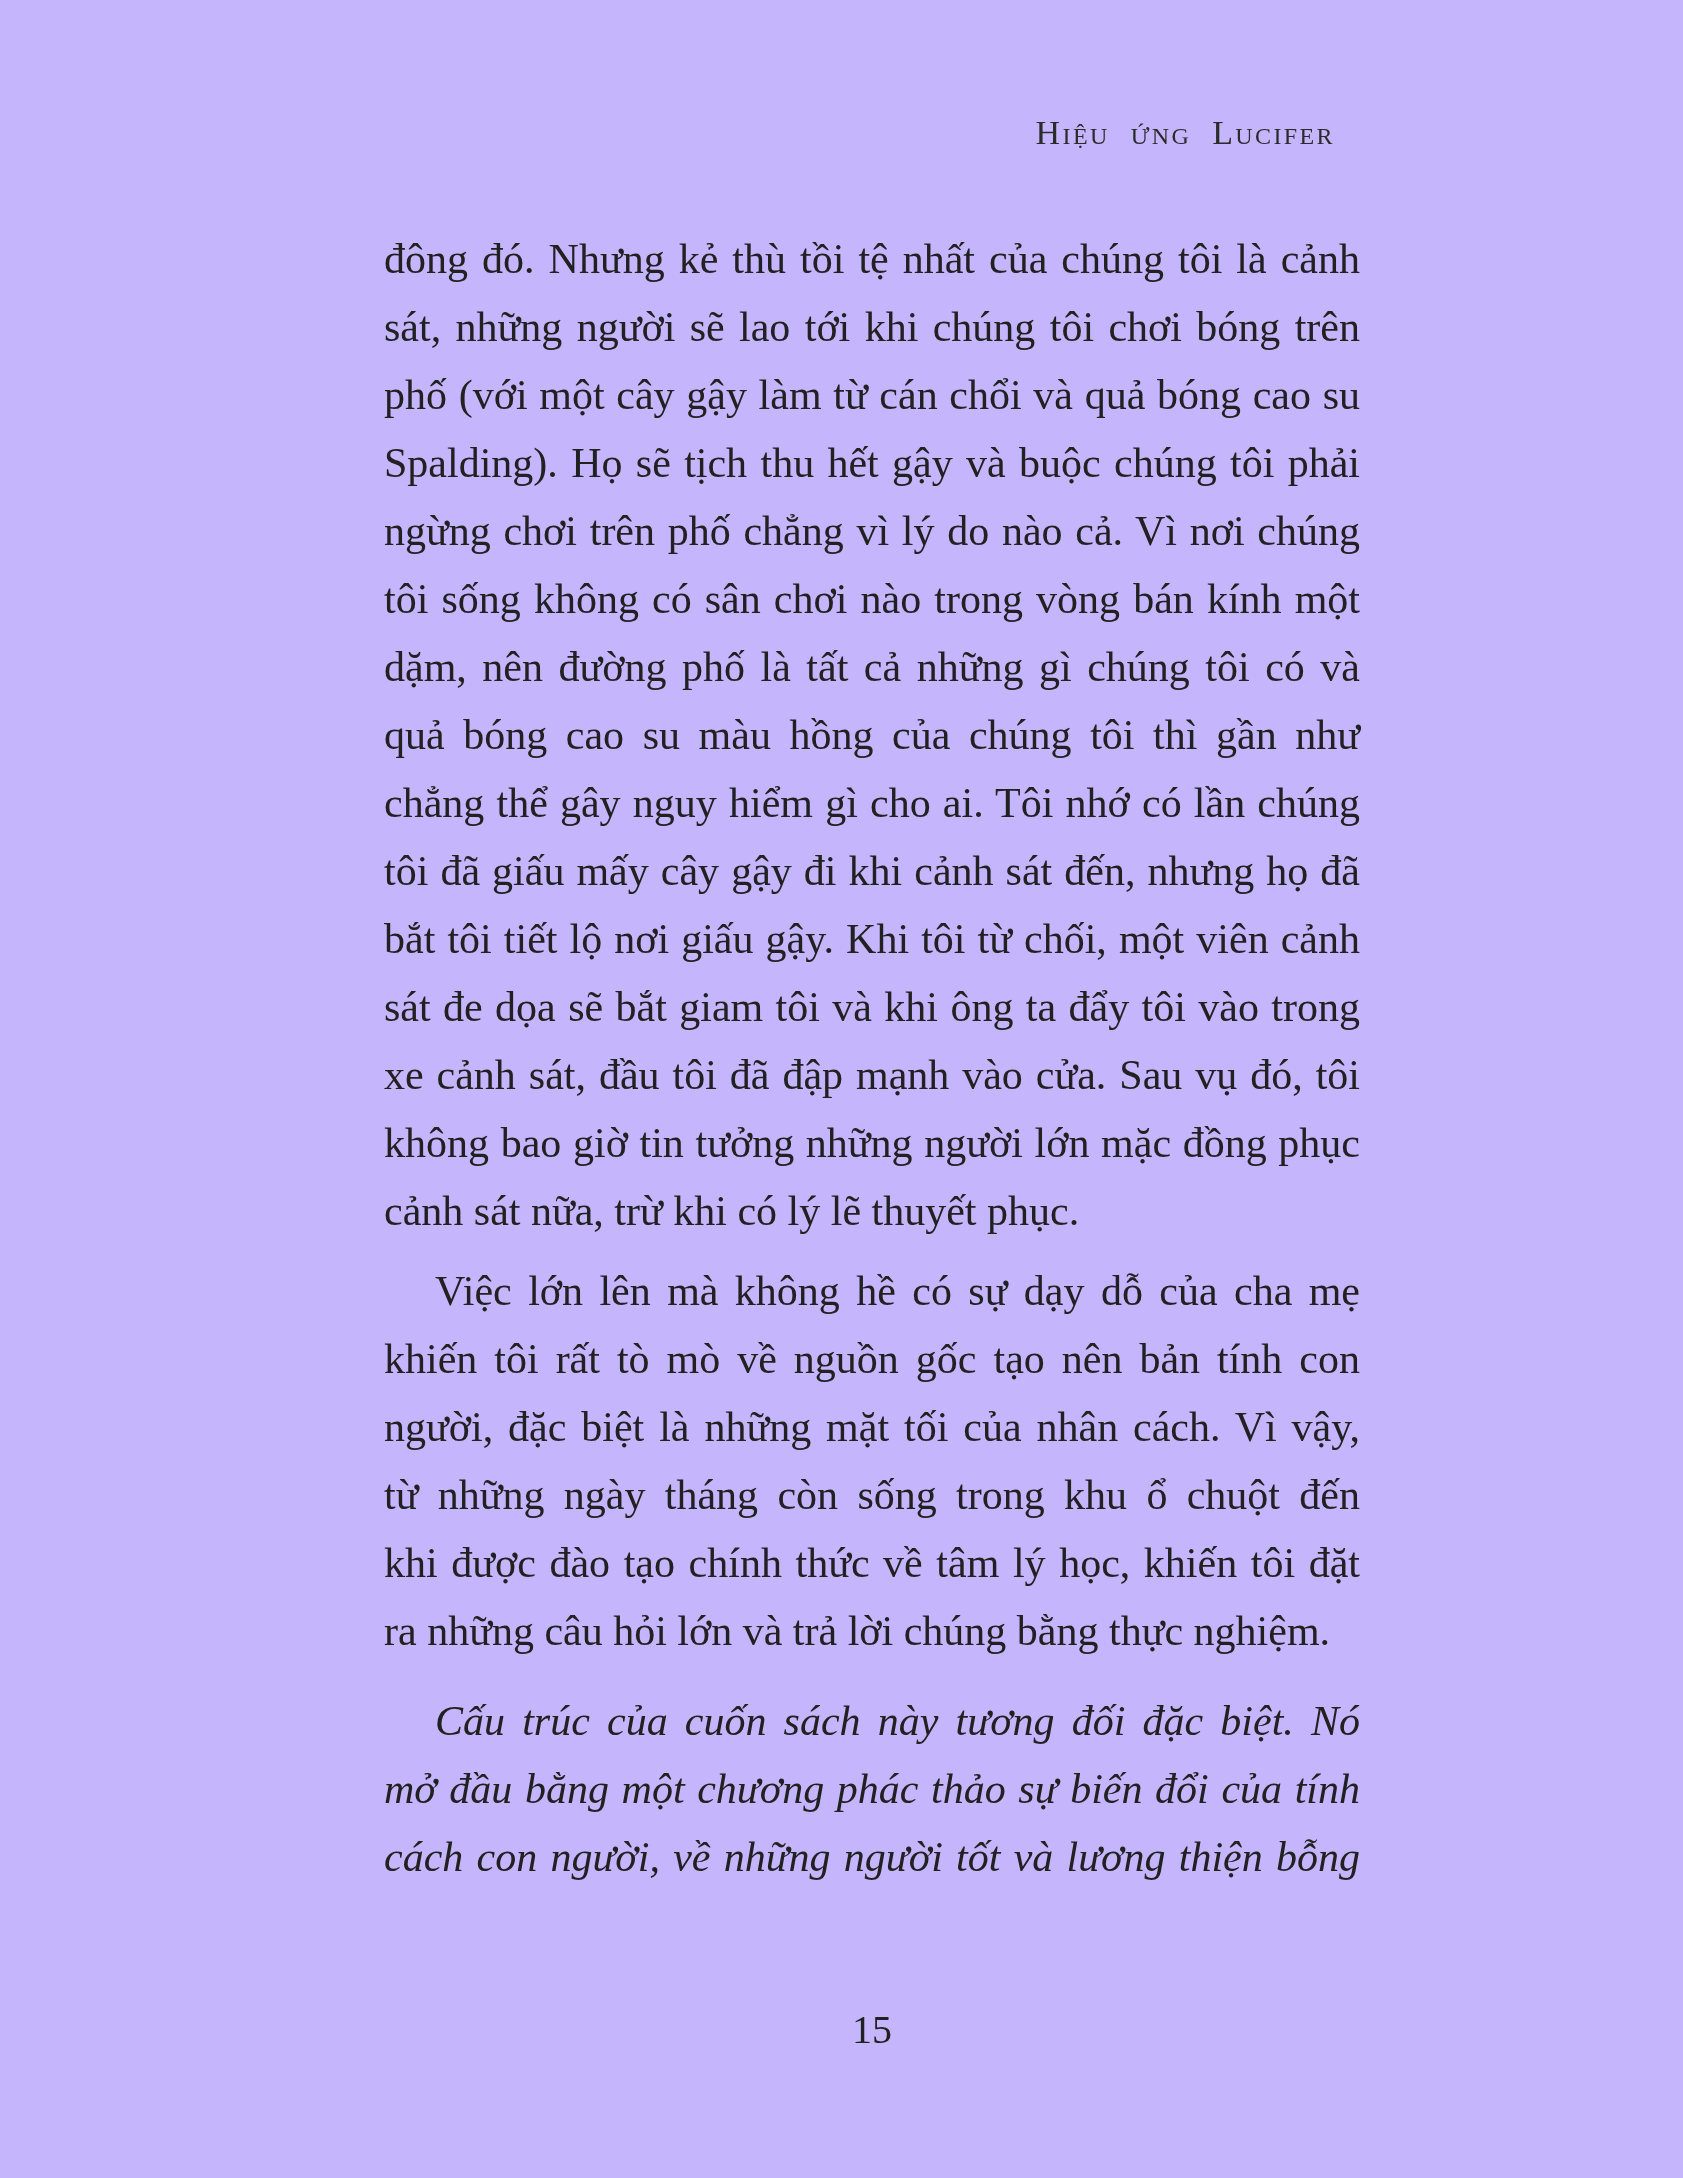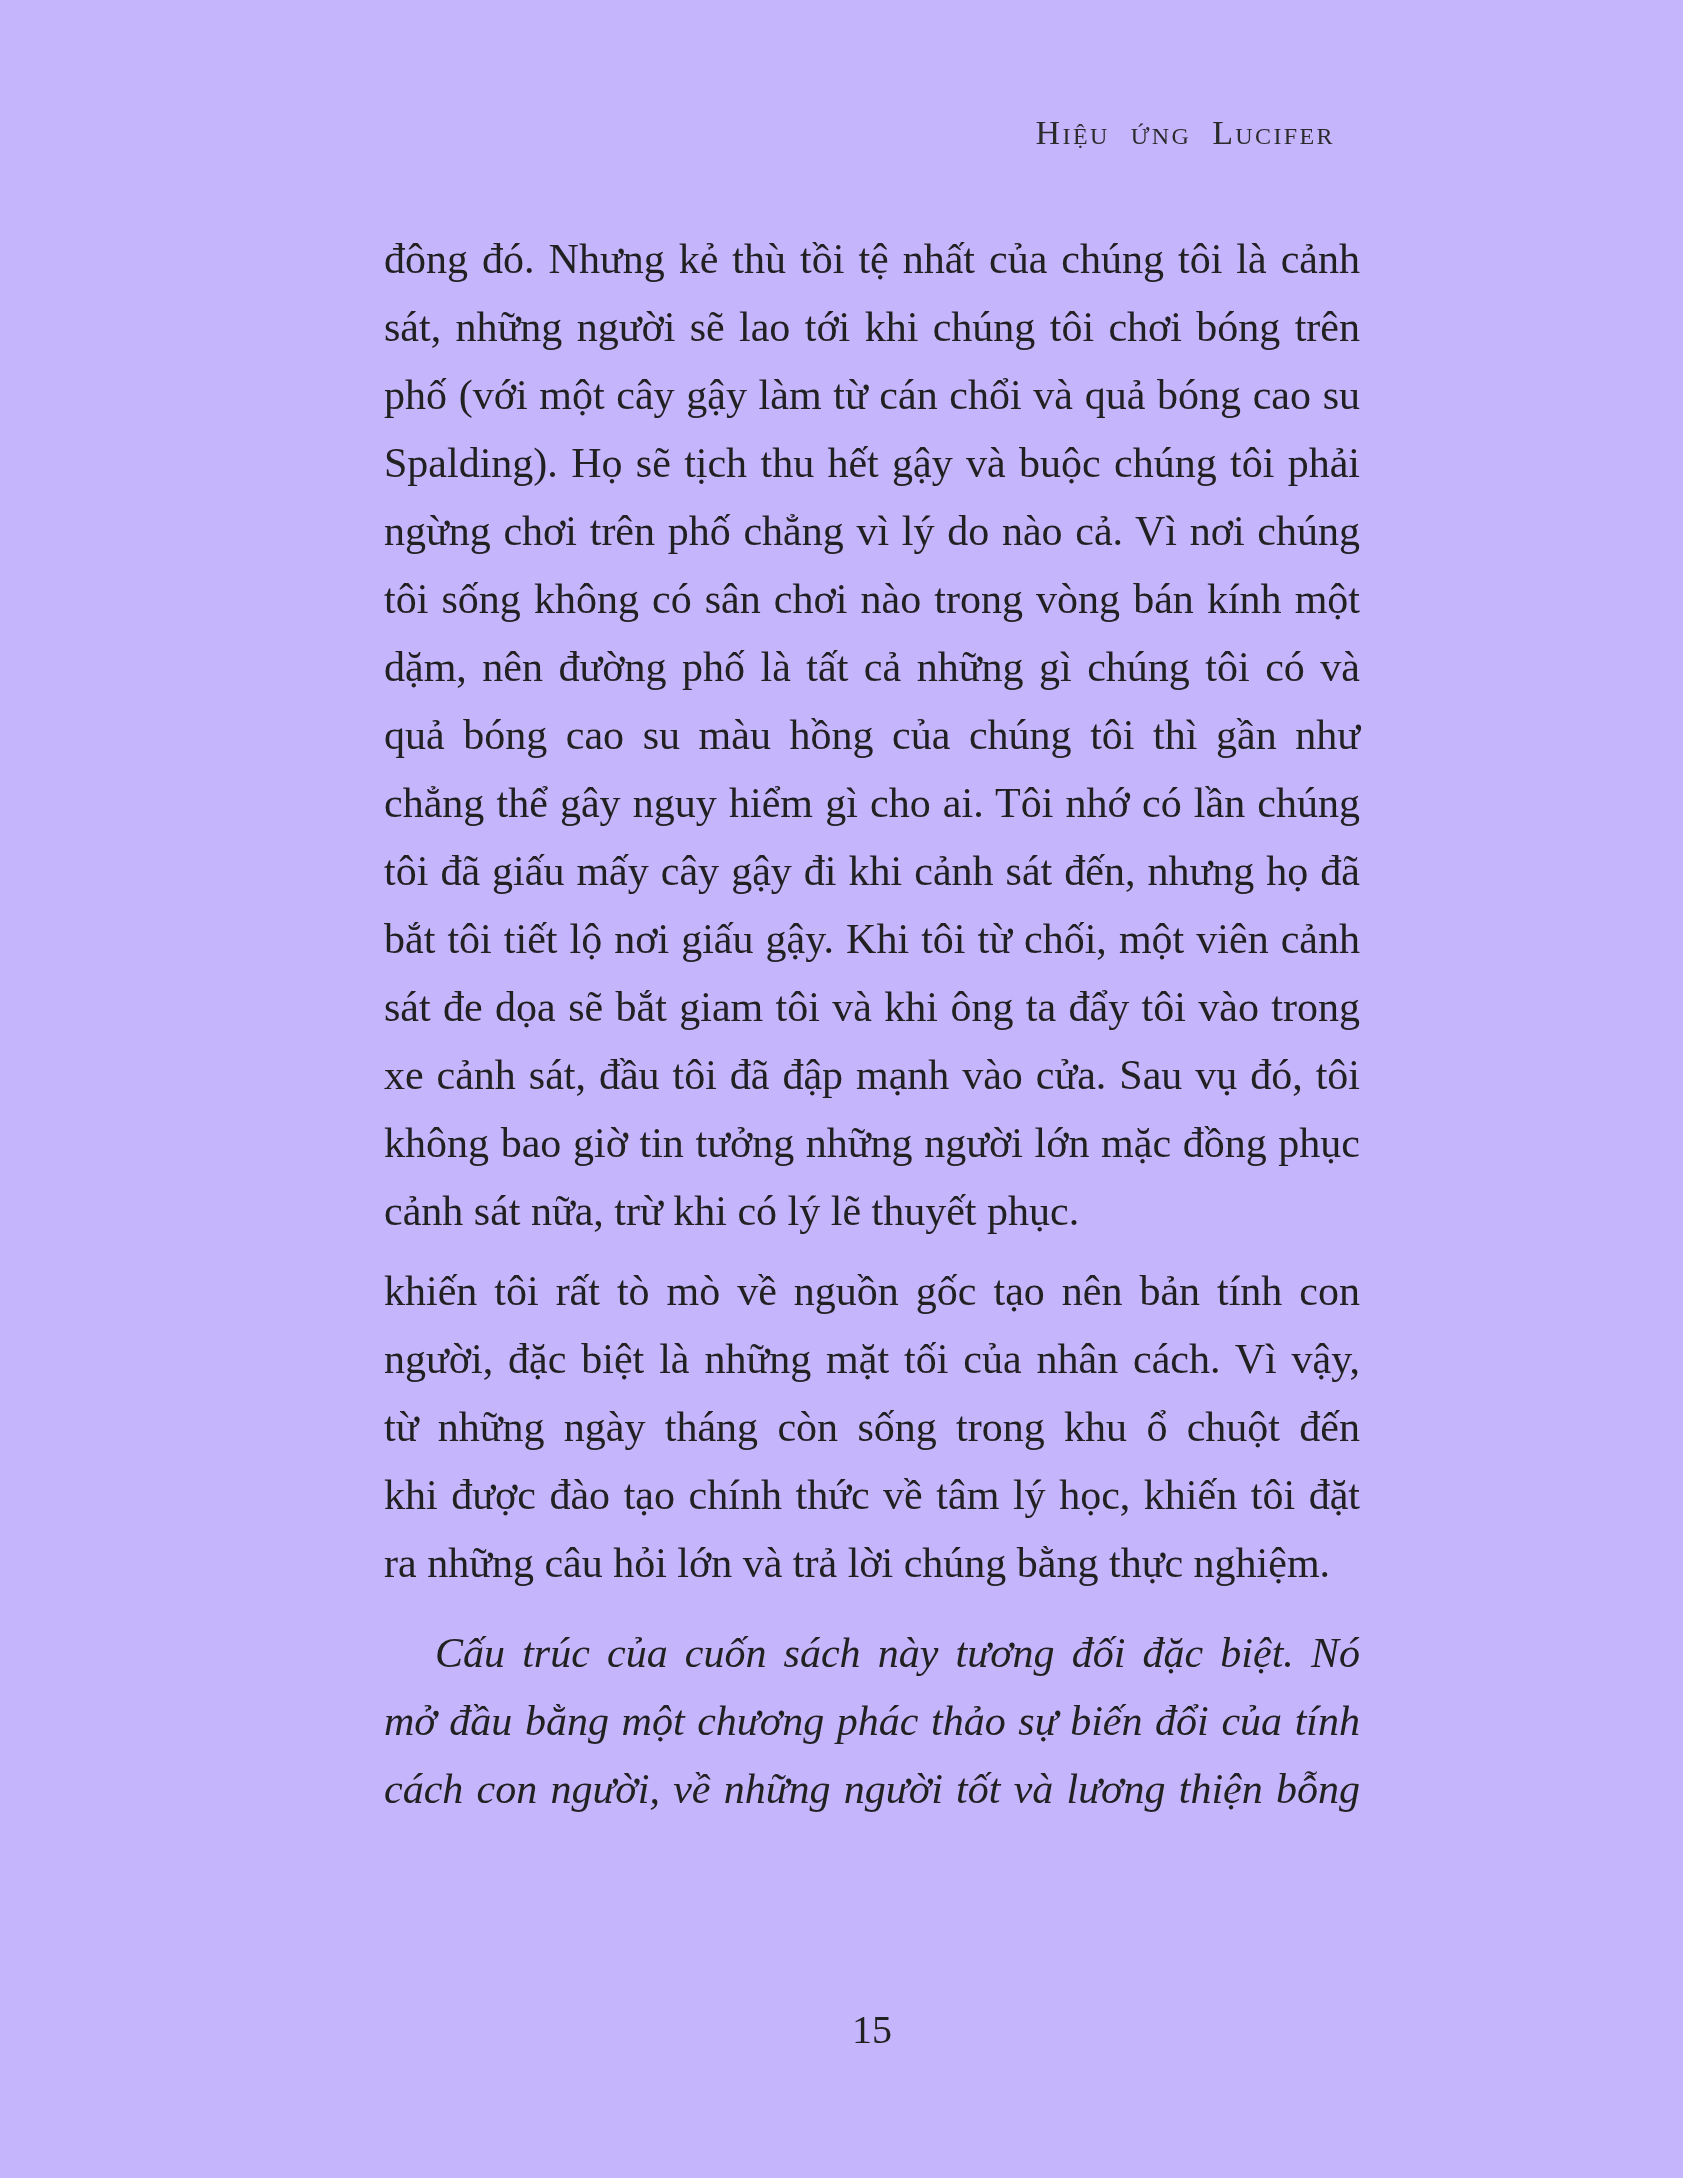--- a/index.html
+++ b/index.html
@@ -92,20 +92,21 @@
       <div class="line">chẳng thể gây nguy hiểm gì cho ai. Tôi nhớ có lần chúng</div>
       <div class="line">tôi đã giấu mấy cây gậy đi khi cảnh sát đến, nhưng họ đã</div>
       <div class="line">bắt tôi tiết lộ nơi giấu gậy. Khi tôi từ chối, một viên cảnh</div>
       <div class="line">sát đe dọa sẽ bắt giam tôi và khi ông ta đẩy tôi vào trong</div>
       <div class="line">xe cảnh sát, đầu tôi đã đập mạnh vào cửa. Sau vụ đó, tôi</div>
       <div class="line">không bao giờ tin tưởng những người lớn mặc đồng phục</div>
       <div class="line line--end">cảnh sát nữa, trừ khi có lý lẽ thuyết phục.</div>
     </section>
 
     <section class="paragraph p2">
+      <div class="line line--indent">Việc lớn lên mà không hề có sự dạy dỗ của cha mẹ</div>
       <div class="line">khiến tôi rất tò mò về nguồn gốc tạo nên bản tính con</div>
       <div class="line">người, đặc biệt là những mặt tối của nhân cách. Vì vậy,</div>
       <div class="line">từ những ngày tháng còn sống trong khu ổ chuột đến</div>
       <div class="line">khi được đào tạo chính thức về tâm lý học, khiến tôi đặt</div>
       <div class="line line--end">ra những câu hỏi lớn và trả lời chúng bằng thực nghiệm.</div>
     </section>
 
     <section class="paragraph p3">
       <div class="line line--indent">Cấu trúc của cuốn sách này tương đối đặc biệt. Nó</div>
       <div class="line">mở đầu bằng một chương phác thảo sự biến đổi của tính</div>

